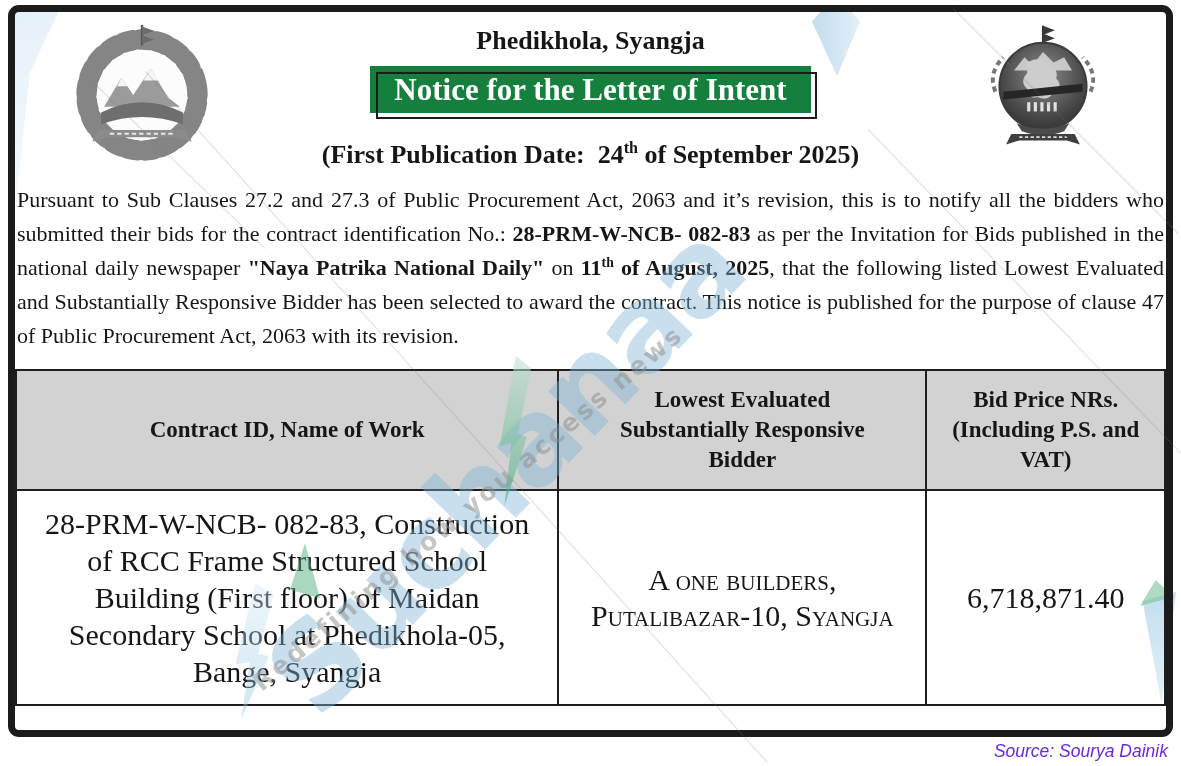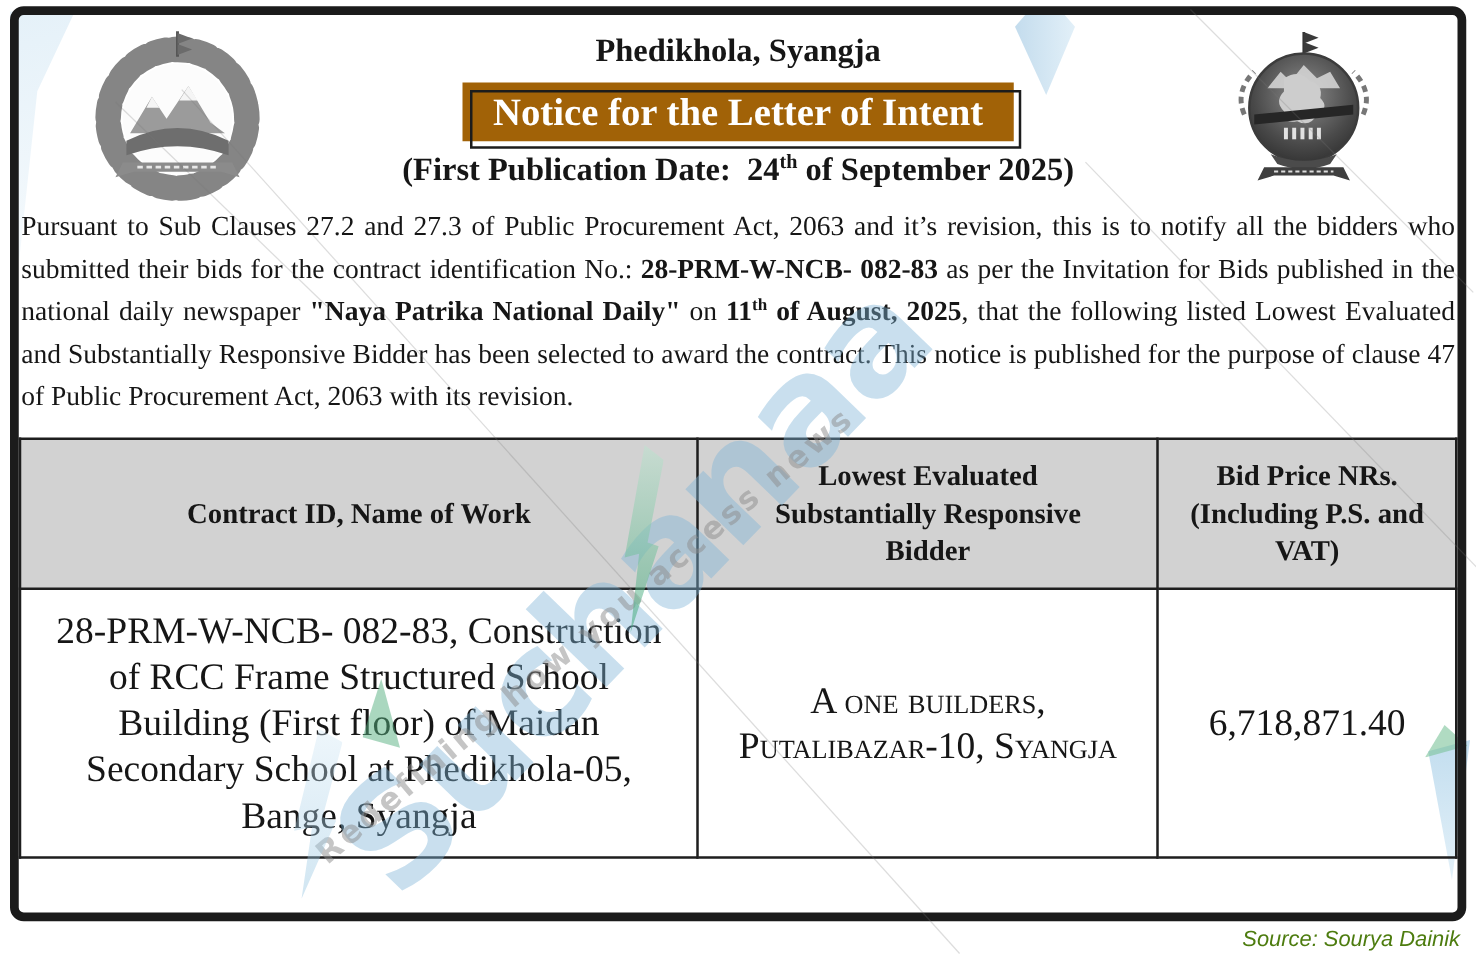--- a/index.html
+++ b/index.html
@@ -17,28 +17,28 @@
   .logo-left{left:52px;top:10px;width:150px;height:146px;}
   .logo-right{left:962px;top:6px;width:132px;height:142px;}
   .logo svg{width:100%;height:100%;}
   .header-text{margin-top:12px;text-align:center;font-weight:bold;position:relative;z-index:2;}
   .h-muni{font-size:33px;line-height:44px;}
   .h-office{font-size:36px;line-height:48px;}
   .h-loc{font-size:26px;line-height:34px;}
   
   .banner-row{position:relative;z-index:0;margin-top:8px;text-align:center;height:49px;}
   .notice-banner{
-    position:relative;display:inline-block;background:#a16207;color:#fff;
+    position:relative;display:inline-block;background:#15803d;color:#fff;
     font-weight:bold;font-size:31px;line-height:47px;padding:0 24px;z-index:1;
   }
   .notice-banner::after{
     content:"";position:absolute;left:6px;top:6px;width:100%;height:100%;
     border:2px solid #1c1c1c;z-index:-1;box-sizing:border-box;
   }
-  .pubdate{margin-top:5px;text-align:center;font-weight:bold;font-size:26px;line-height:32px;position:relative;z-index:2;}
+  .pubdate{margin-top:24px;text-align:center;font-weight:bold;font-size:26px;line-height:32px;position:relative;z-index:2;}
   .pubdate sup,.body-text sup{font-size:0.62em;vertical-align:super;line-height:0;}
   
   .body-text{
     margin:12px 0 16px;padding:0 2px;font-size:22px;line-height:34px;
     text-align:justify;position:relative;z-index:2;
   }
   
   table.notice{
     width:100%;border-collapse:collapse;margin-top:6px;position:relative;z-index:2;
     table-layout:fixed;
@@ -50,21 +50,21 @@
   table.notice td{font-size:30px;height:152px;background:transparent;}
   .col1{width:47.7%;}.col2{width:32%;}.col3{width:20.3%;}
   .th-inner2{display:inline-block;max-width:292px;}
   .th-inner3{display:inline-block;max-width:192px;}
   .cell-contract span{display:inline-block;max-width:492px;line-height:37px;}
   .cell-bidder{font-variant:small-caps;font-size:25px;line-height:36px;}
   .cell-bidder span{display:inline-block;max-width:345px;}
   
   .source{
     position:absolute;right:13px;top:741px;z-index:2;
-    font-family:"Liberation Sans",sans-serif;font-style:italic;font-size:17.5px;color:#4d7c0f;
+    font-family:"Liberation Sans",sans-serif;font-style:italic;font-size:17.5px;color:#6d28d9;
   }
   
   .wm{position:absolute;inset:0;pointer-events:none;z-index:5;}
   .wm-under{position:absolute;inset:0;pointer-events:none;z-index:0;}
   .wm-brand{
     position:absolute;left:505px;top:470px;transform:translate(-50%,-50%) rotate(-46deg);
     font-family:"DejaVu Sans",sans-serif;font-weight:bold;font-size:118px;letter-spacing:-3px;
     color:#7fb5d8;opacity:.42;white-space:nowrap;
   }
   .wm-tagline{

